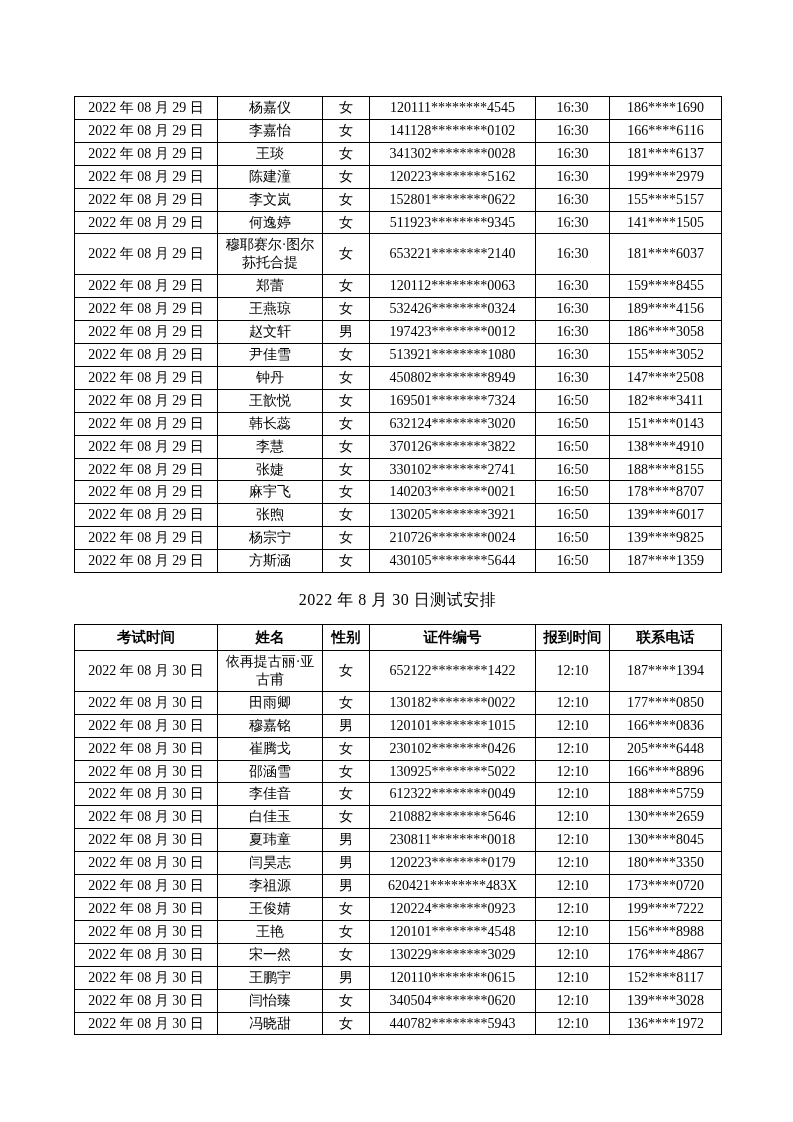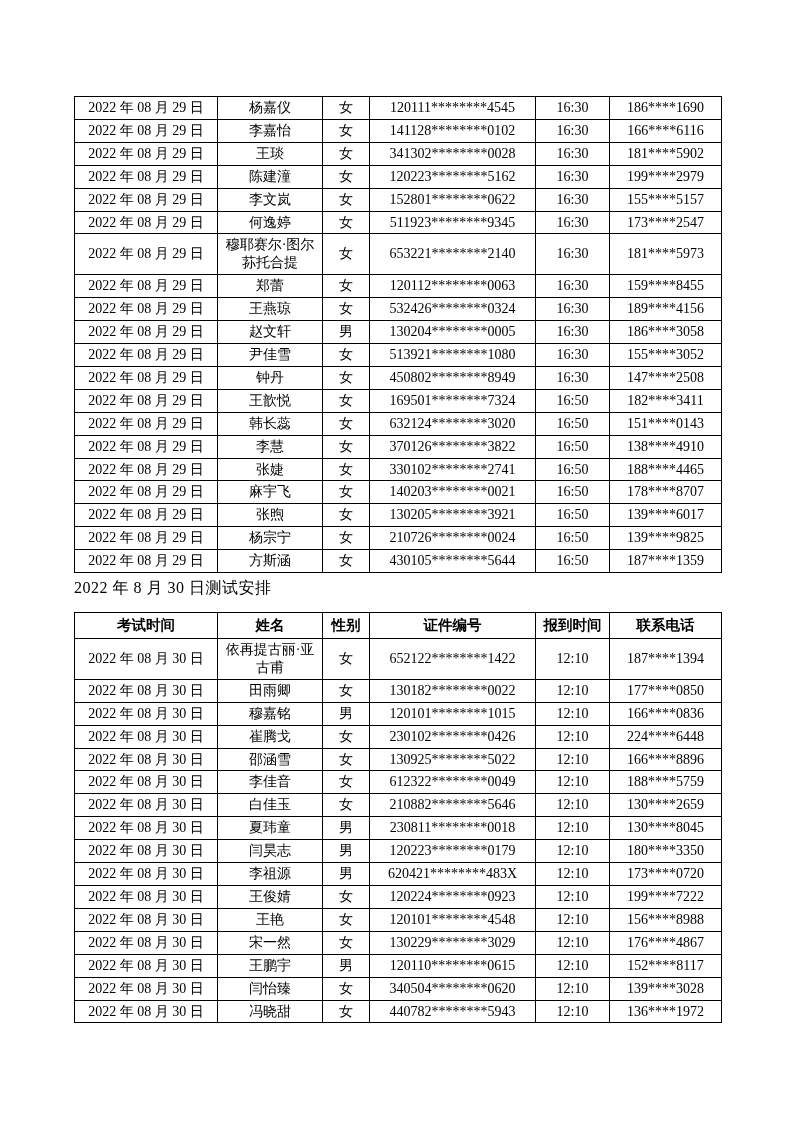--- a/index.html
+++ b/index.html
@@ -43,24 +43,24 @@
     height: 26px;
     padding: 3px 1px;
   }
   col.c-date   { width: 143px; }
   col.c-name   { width: 105px; }
   col.c-gender { width: 47px;  }
   col.c-id     { width: 166px; }
   col.c-report { width: 74px;  }
   col.c-phone  { width: 112px; }
   .section-title {
-    text-align: left;
+    text-align: center;
     font-size: 16px;
     font-weight: 400;
-    margin-top: 5px;
+    margin-top: 17px;
     margin-bottom: 13px;
     letter-spacing: 0.5px;
   }
 </style>
 </head>
 <body>
 
 <div class="page">
   <div class="content">
 
@@ -89,21 +89,21 @@
             <td>141128********0102</td>
             <td>16:30</td>
             <td>166****6116</td>
           </tr>
           <tr>
             <td>2022 年 08 月 29 日</td>
             <td>王琰</td>
             <td>女</td>
             <td>341302********0028</td>
             <td>16:30</td>
-            <td>181****5902</td>
+            <td>181****6137</td>
           </tr>
           <tr>
             <td>2022 年 08 月 29 日</td>
             <td>陈建潼</td>
             <td>女</td>
             <td>120223********5162</td>
             <td>16:30</td>
             <td>199****2979</td>
           </tr>
           <tr>
@@ -113,29 +113,29 @@
             <td>152801********0622</td>
             <td>16:30</td>
             <td>155****5157</td>
           </tr>
           <tr>
             <td>2022 年 08 月 29 日</td>
             <td>何逸婷</td>
             <td>女</td>
             <td>511923********9345</td>
             <td>16:30</td>
-            <td>173****2547</td>
+            <td>141****1505</td>
           </tr>
           <tr>
             <td>2022 年 08 月 29 日</td>
             <td>穆耶赛尔·图尔荪托合提</td>
             <td>女</td>
             <td>653221********2140</td>
             <td>16:30</td>
-            <td>181****5973</td>
+            <td>181****6037</td>
           </tr>
           <tr>
             <td>2022 年 08 月 29 日</td>
             <td>郑蕾</td>
             <td>女</td>
             <td>120112********0063</td>
             <td>16:30</td>
             <td>159****8455</td>
           </tr>
           <tr>
@@ -143,21 +143,21 @@
             <td>王燕琼</td>
             <td>女</td>
             <td>532426********0324</td>
             <td>16:30</td>
             <td>189****4156</td>
           </tr>
           <tr>
             <td>2022 年 08 月 29 日</td>
             <td>赵文轩</td>
             <td>男</td>
-            <td>130204********0005</td>
+            <td>197423********0012</td>
             <td>16:30</td>
             <td>186****3058</td>
           </tr>
           <tr>
             <td>2022 年 08 月 29 日</td>
             <td>尹佳雪</td>
             <td>女</td>
             <td>513921********1080</td>
             <td>16:30</td>
             <td>155****3052</td>
@@ -193,21 +193,21 @@
             <td>370126********3822</td>
             <td>16:50</td>
             <td>138****4910</td>
           </tr>
           <tr>
             <td>2022 年 08 月 29 日</td>
             <td>张婕</td>
             <td>女</td>
             <td>330102********2741</td>
             <td>16:50</td>
-            <td>188****4465</td>
+            <td>188****8155</td>
           </tr>
           <tr>
             <td>2022 年 08 月 29 日</td>
             <td>麻宇飞</td>
             <td>女</td>
             <td>140203********0021</td>
             <td>16:50</td>
             <td>178****8707</td>
           </tr>
           <tr>
@@ -282,21 +282,21 @@
             <td>120101********1015</td>
             <td>12:10</td>
             <td>166****0836</td>
           </tr>
           <tr>
             <td>2022 年 08 月 30 日</td>
             <td>崔腾戈</td>
             <td>女</td>
             <td>230102********0426</td>
             <td>12:10</td>
-            <td>224****6448</td>
+            <td>205****6448</td>
           </tr>
           <tr>
             <td>2022 年 08 月 30 日</td>
             <td>邵涵雪</td>
             <td>女</td>
             <td>130925********5022</td>
             <td>12:10</td>
             <td>166****8896</td>
           </tr>
           <tr>

